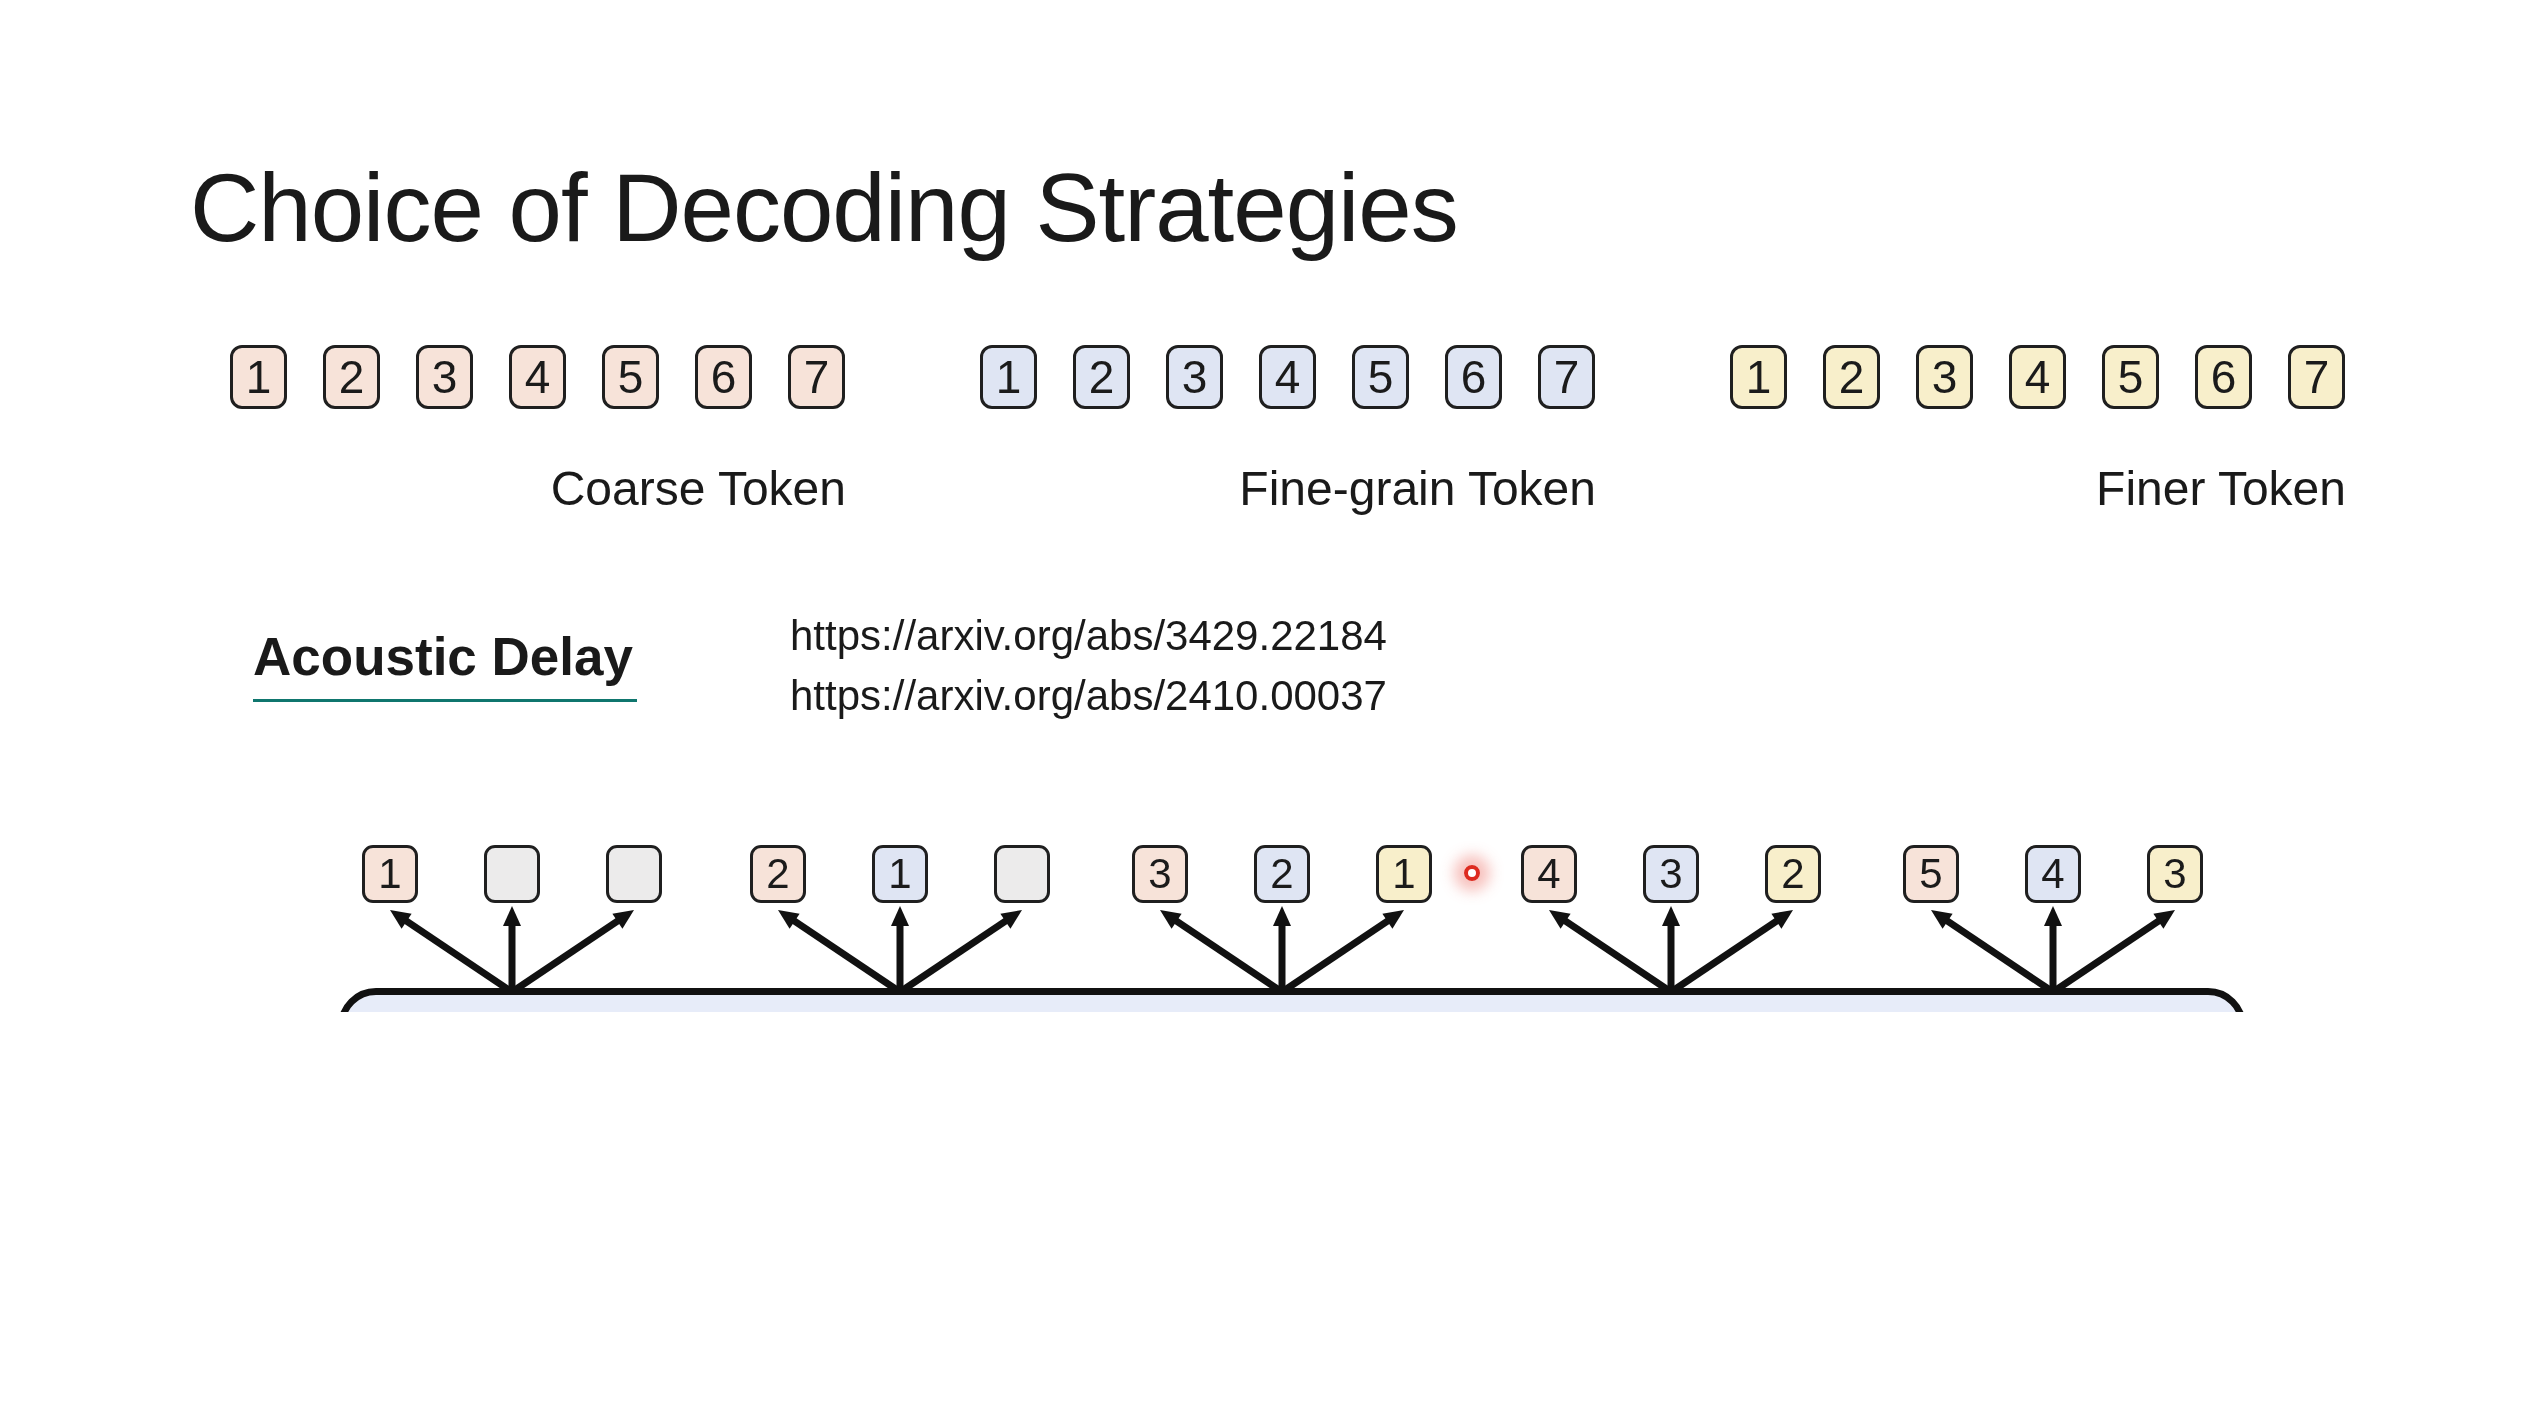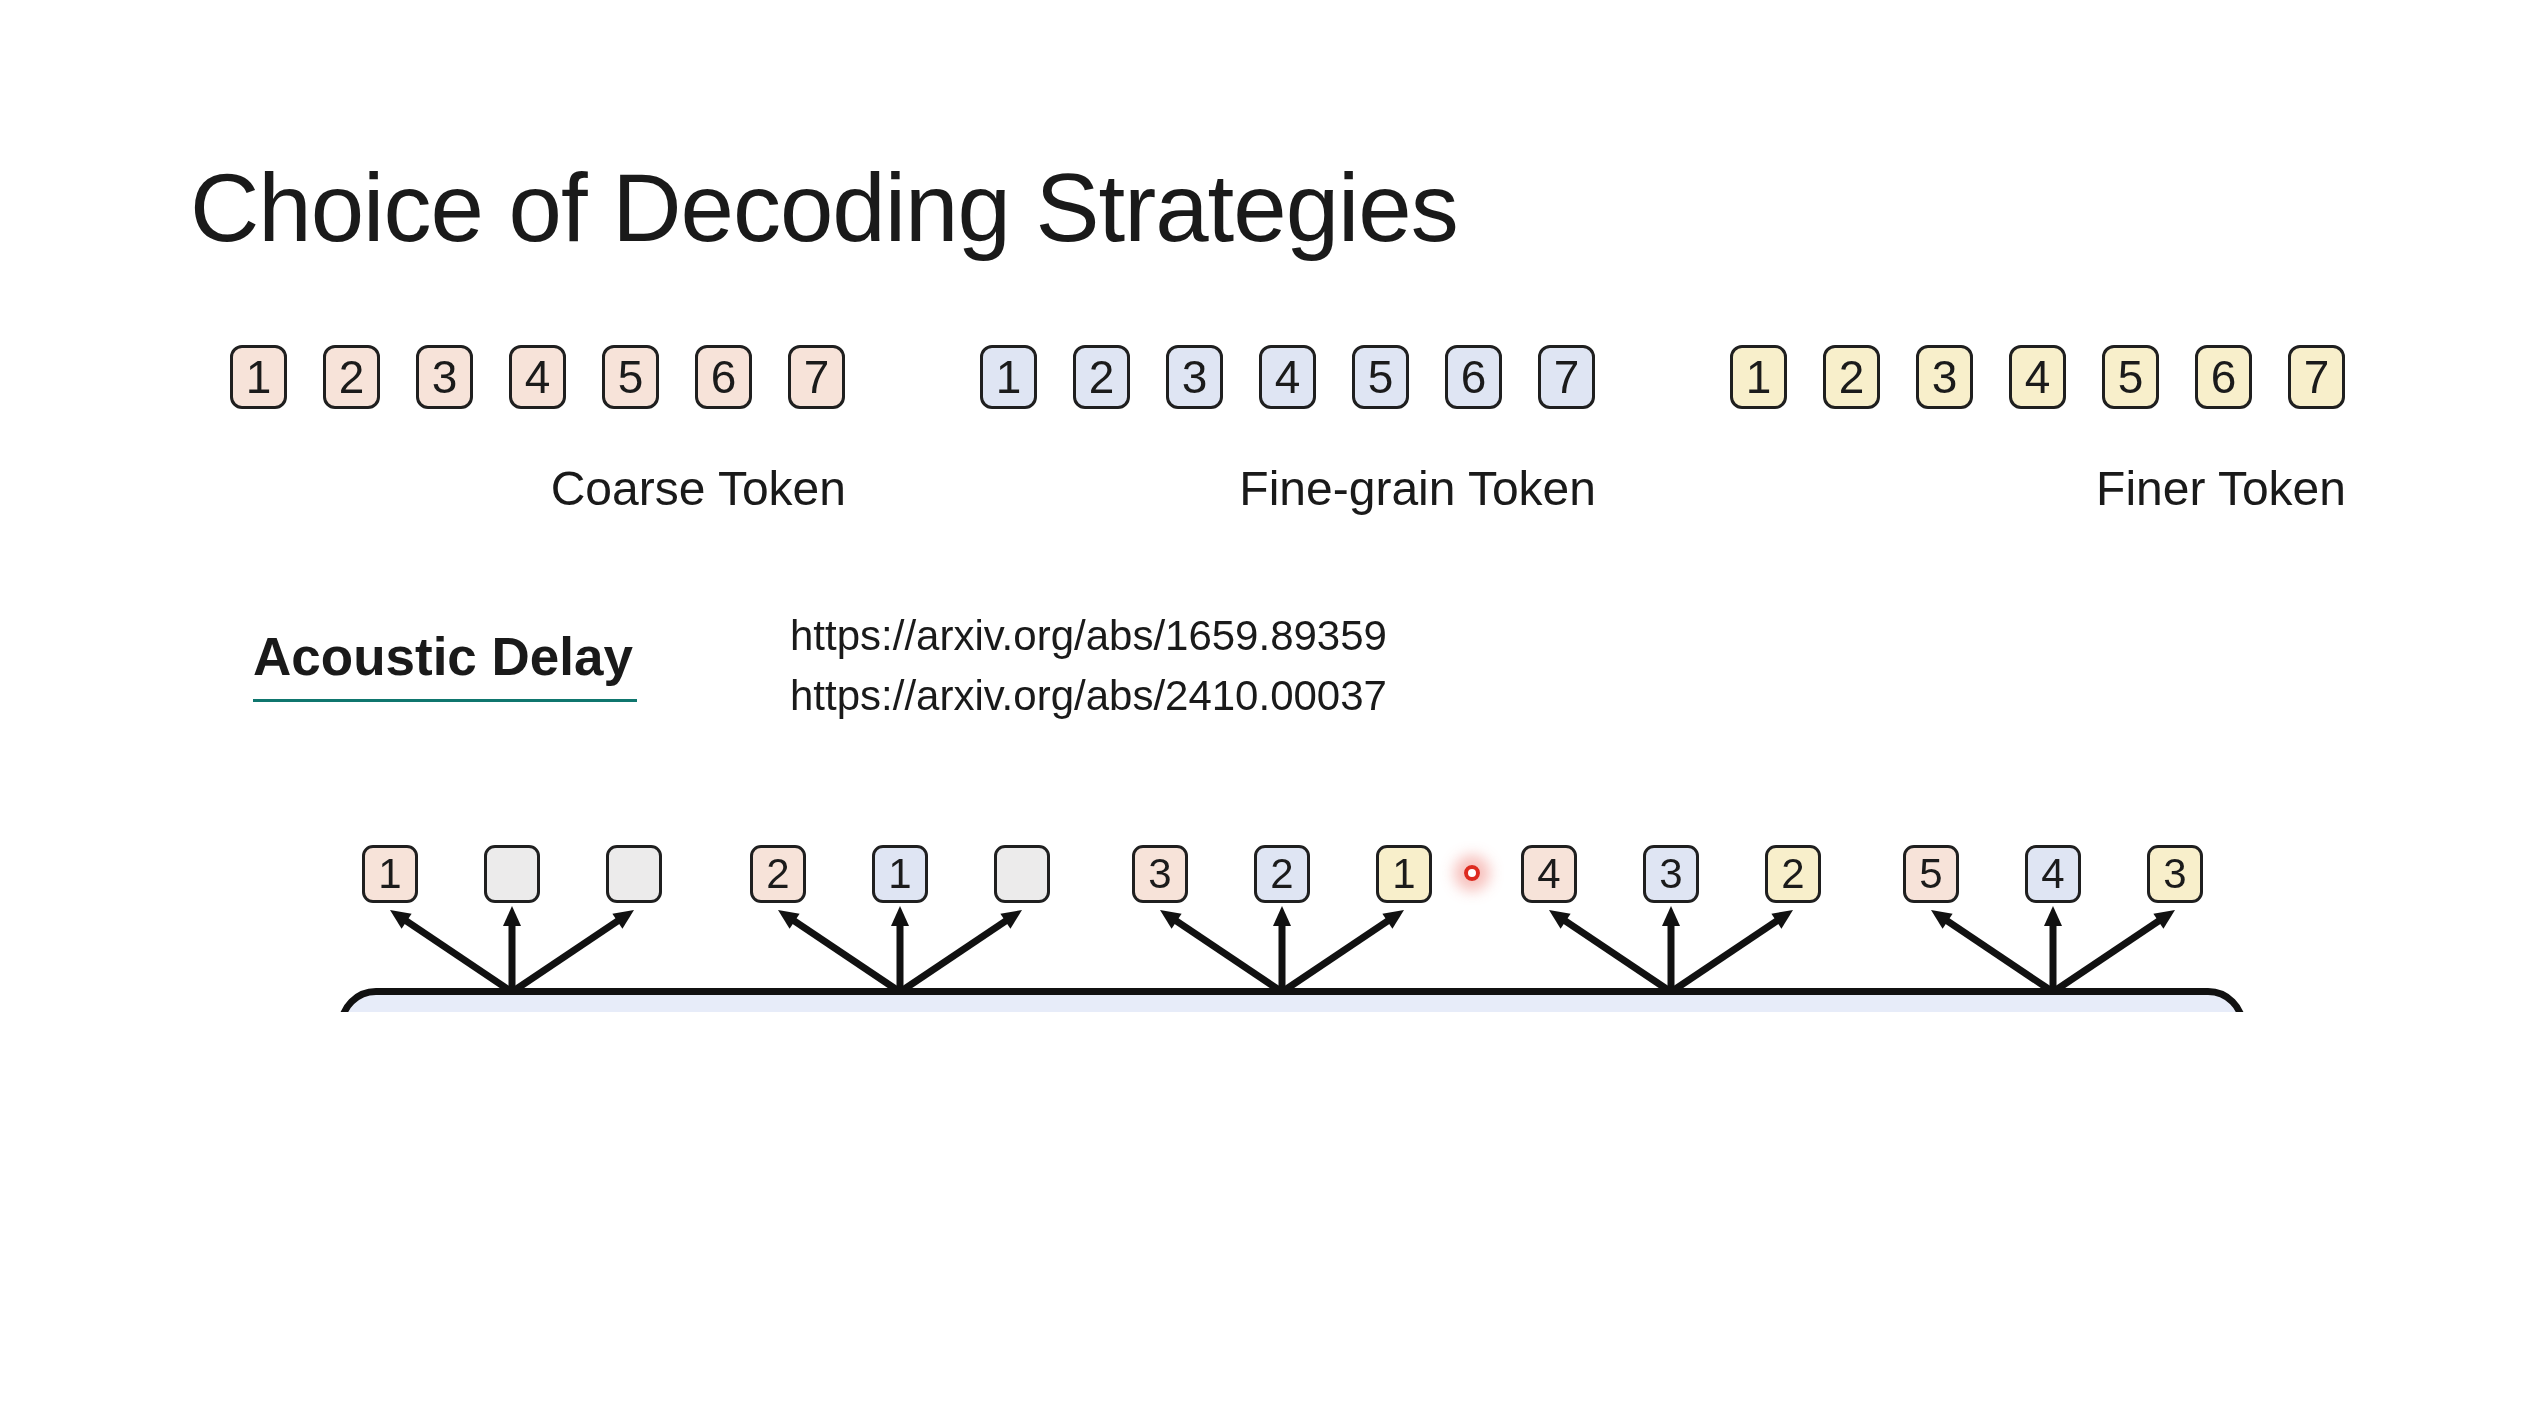--- a/index.html
+++ b/index.html
@@ -107,21 +107,21 @@
           <div class="sq fill-finer">6</div>
           <div class="sq fill-finer">7</div>
         </div>
         <div class="row-label">Finer Token</div>
       </div>
     </div>
 
   <div class="acoustic-heading">Acoustic Delay</div>
 
   <div class="url-list">
-    <div>https://arxiv.org/abs/1659.89359</div>
+    <div>https://arxiv.org/abs/3429.22184</div>
     <div>https://arxiv.org/abs/2410.00037</div>
   </div>
 
   <svg class="arrow-layer" viewBox="0 0 2540 94" id="arrow-svg" xmlns="http://www.w3.org/2000/svg">
       <line x1="512" y1="94" x2="402.44926765263745" y2="20.367540553412045" stroke="#111111" stroke-width="7"></line>
       <polygon points="390,12 411.61954786889714,15.687160146300267 401.5784992048027,30.626281329465193" fill="#111111"></polygon>
       <line x1="512" y1="94" x2="512" y2="23" stroke="#111111" stroke-width="7"></line>
       <polygon points="512,8 521,28 503,28" fill="#111111"></polygon>
       <line x1="512" y1="94" x2="621.5507323473626" y2="20.367540553412045" stroke="#111111" stroke-width="7"></line>
       <polygon points="634,12 622.4215007951973,30.626281329465193 612.3804521311029,15.687160146300267" fill="#111111"></polygon>

